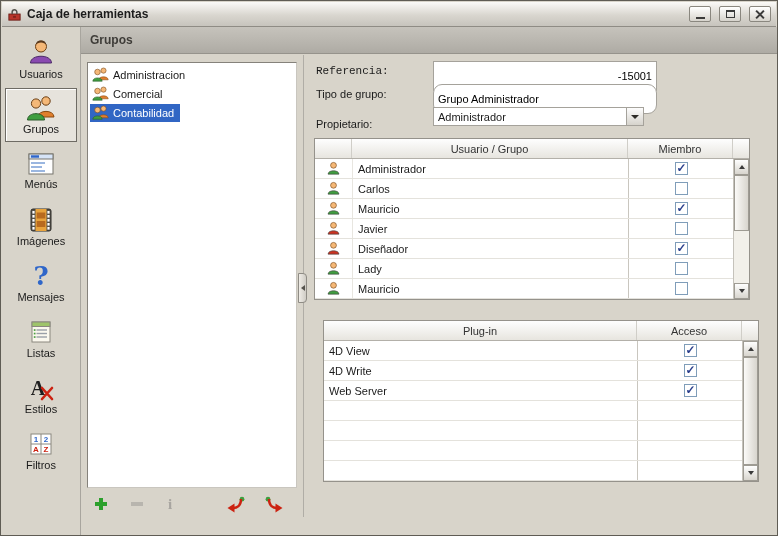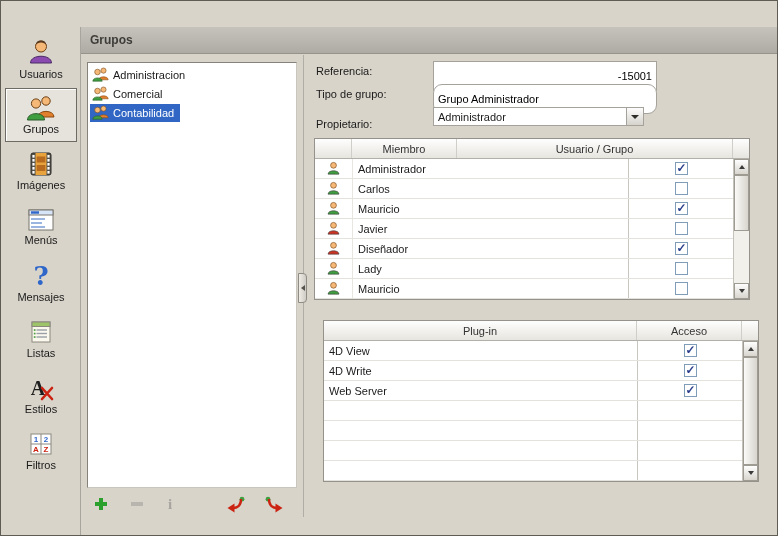--- a/index.html
+++ b/index.html
@@ -128,20 +128,39 @@
               background:linear-gradient(90deg,#fbfaf8,#d8d5ce);
               border:1px solid #9e9b93; }
   #members-thumb { top:0; height:56px; }
   #plugins-thumb { top:0; bottom:0; }
 </style>
 </head>
 <body>
 
 <div class="window">
 
+  <div class="titlebar">
+    <span class="title-icon">
+      <svg width="15" height="15" viewBox="0 0 16 16">
+        <rect x="2" y="7.5" width="12" height="6.5" fill="#b8352a" stroke="#6e1e16"></rect>
+        <path d="M5.5 7.5 V5.5 a2.5 2.5 0 0 1 5 0 V7.5" fill="none" stroke="#55534d" stroke-width="1.6"></path>
+        <rect x="6.5" y="9.5" width="3" height="2" fill="#7d241c"></rect>
+      </svg>
+    </span>
+    <span class="title-text">Caja de herramientas</span>
+    <span class="winbtn">
+        <span class="g-min"></span>
+      </span>
+    <span class="winbtn">
+        <span class="g-max"></span>
+      </span>
+    <span class="winbtn">
+        <span class="g-close"></span>
+      </span>
+  </div>
 
   <div class="sidebar">
       <div class="side-item">
         <span class="side-icon">
           <svg width="28" height="28" viewBox="0 0 28 28">
             <circle cx="14" cy="8.5" r="5.5" fill="#f5b877" stroke="#6b3f14"></circle>
             <path d="M8.6 7 a5.5 5.5 0 0 1 10.8 0 c-2.4-3.4-8.4-3.4-10.8 0z" fill="#5a3a1e"></path>
             <path d="M3.5 25 C3.5 16 24.5 16 24.5 25 Z" fill="#8a4ab0" stroke="#4a2a66"></path>
           </svg>
         </span>
@@ -150,20 +169,33 @@
       <div class="side-item selected">
         <span class="side-icon">
           <svg width="30" height="26" viewBox="0 0 30 26">
             <circle cx="20" cy="6" r="4.2" fill="#f5b877" stroke="#6b3f14"></circle>
             <path d="M12 22 C12 14.5 28 14.5 28 22 Z" fill="#e07f2e" stroke="#8a4a10"></path>
             <circle cx="10" cy="8.5" r="4.6" fill="#f5b877" stroke="#6b3f14"></circle>
             <path d="M1.5 25 C1.5 16.5 18.5 16.5 18.5 25 Z" fill="#3f9e3f" stroke="#2a5a2a"></path>
           </svg>
         </span>
         <span class="side-lbl">Grupos</span>
+      </div>
+      <div class="side-item">
+        <span class="side-icon">
+          <svg width="28" height="24" viewBox="0 0 28 24">
+            <rect x="2" y="2" width="24" height="20" fill="#ffffff" stroke="#77746c"></rect>
+            <rect x="2" y="2" width="24" height="5" fill="#d6e4f7" stroke="#77746c"></rect>
+            <rect x="4" y="3.3" width="8" height="2.4" fill="#2f66c9"></rect>
+            <rect x="4" y="10" width="14" height="2" fill="#9ab6e0"></rect>
+            <rect x="4" y="14" width="11" height="2" fill="#9ab6e0"></rect>
+            <rect x="4" y="18" width="14" height="2" fill="#9ab6e0"></rect>
+          </svg>
+        </span>
+        <span class="side-lbl">Menús</span>
       </div>
       <div class="side-item">
         <span class="side-icon">
           <svg width="26" height="26" viewBox="0 0 26 26">
             <rect x="3" y="2" width="20" height="22" rx="2" fill="#55524c" stroke="#2e2c28"></rect>
             <rect x="7.5" y="2" width="11" height="22" fill="#e8a33c"></rect>
             <g fill="#ffffff">
               <rect x="4.4" y="4" width="2.2" height="2.6"></rect>
               <rect x="4.4" y="8" width="2.2" height="2.6"></rect>
               <rect x="4.4" y="12" width="2.2" height="2.6"></rect>
@@ -176,33 +208,20 @@
               <rect x="19.4" y="20" width="2.2" height="2.6"></rect>
             </g>
             <rect x="8.7" y="5.5" width="8.6" height="6" fill="#b86a1e"></rect>
             <rect x="8.7" y="14" width="8.6" height="6" fill="#b86a1e"></rect>
           </svg>
         </span>
         <span class="side-lbl">Imágenes</span>
       </div>
       <div class="side-item">
         <span class="side-icon">
-          <svg width="28" height="24" viewBox="0 0 28 24">
-            <rect x="2" y="2" width="24" height="20" fill="#ffffff" stroke="#77746c"></rect>
-            <rect x="2" y="2" width="24" height="5" fill="#d6e4f7" stroke="#77746c"></rect>
-            <rect x="4" y="3.3" width="8" height="2.4" fill="#2f66c9"></rect>
-            <rect x="4" y="10" width="14" height="2" fill="#9ab6e0"></rect>
-            <rect x="4" y="14" width="11" height="2" fill="#9ab6e0"></rect>
-            <rect x="4" y="18" width="14" height="2" fill="#9ab6e0"></rect>
-          </svg>
-        </span>
-        <span class="side-lbl">Menús</span>
-      </div>
-      <div class="side-item">
-        <span class="side-icon">
           <svg width="26" height="26">
             <text x="13" y="22" font-size="26" font-weight="bold" fill="#2f66c9" text-anchor="middle" font-family="DejaVu Serif, serif">?</text>
           </svg>
         </span>
         <span class="side-lbl">Mensajes</span>
       </div>
       <div class="side-item">
         <span class="side-icon">
           <svg width="26" height="26" viewBox="0 0 26 26">
             <rect x="4" y="3" width="18" height="20" fill="#fbf8ee" stroke="#8a877f"></rect>
@@ -330,35 +349,35 @@
             <path d="M4 3 C4 10 8 12 12 12" fill="none" stroke="#cc2211" stroke-width="2.4"></path>
             <path d="M10.5 7.5 L17.5 12 L10.5 16.5 Z" fill="#cc2211"></path>
           </svg>
         </span>
       </div>
     </div>
 
   <div class="splitter-line"></div>
   <div class="splitter-handle"></div>
 
-  <div class="form-label" style="top:61px;">Referencia:</div>
+  <div class="form-label" style="top:61px;font-family:Liberation Mono, monospace;">Referencia:</div>
   <input id="fld-ref" class="txt" value="-15001" style="">
   <div class="form-label" style="top:84px;">Tipo de grupo:</div>
   <input id="fld-tipo" class="txt" value="Grupo Administrador" style="">
   <div class="form-label" style="top:107px;margin-top:7px;">Propietario:</div>
   <div class="combo">
     <span class="combo-value">Administrador</span>
     <span class="combo-btn"></span>
   </div>
 
   <div id="members-table" class="dtable">
     <div class="thead">
       <span class="th th-icon"></span>
+      <span class="th th-user">Usuario / Grupo</span>
       <span class="th th-member">Miembro</span>
-      <span class="th th-user">Usuario / Grupo</span>
       <span class="th th-fill"></span>
     </div>
     <div class="tbody">
       <div class="rows">
           <div class="trow">
             <span class="cell c-icon">
               <span class="row-icon">
                 <svg width="15" height="15" viewBox="0 0 16 16">
                   <circle cx="8" cy="4.6" r="3.1" fill="#f5b877" stroke="#7a4a1a" stroke-width="0.7"></circle>
                   <path d="M2.2 14 C2.2 9.2 13.8 9.2 13.8 14 Z" fill="#3f9e3f" stroke="#444" stroke-width="0.7"></path>

